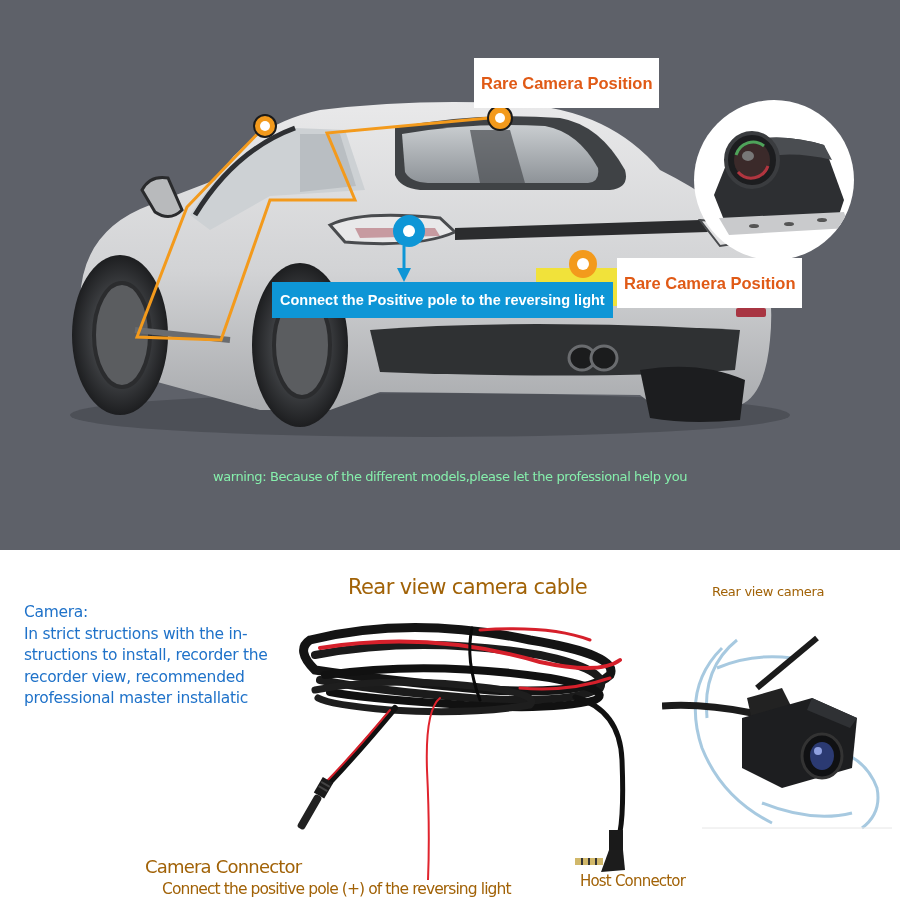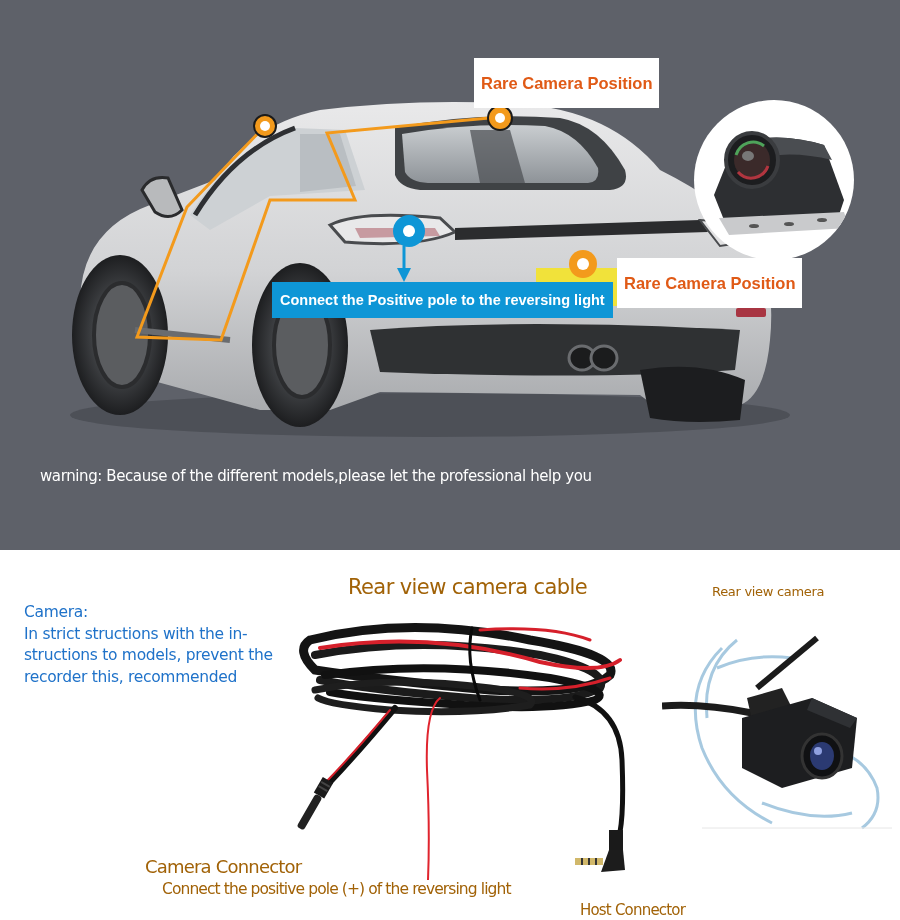--- a/index.html
+++ b/index.html
@@ -16,33 +16,33 @@
     font-family: "Liberation Sans", sans-serif; font-size: 16.5px; font-weight: bold;
     padding: 8px 7px; line-height: 34px; white-space: nowrap;
   }
   .callout-blue {
     position: absolute; background: #0e96d6; color: #ffffff;
     font-family: "Liberation Sans", sans-serif; font-size: 14.5px; font-weight: bold;
     padding: 0 8px; line-height: 36px; white-space: nowrap;
   }
   .warning-top {
     position: absolute; left: 40px; top: 465px; width: 820px;
-    text-align: left; color: #ffffff; font-size: 15px; line-height: 23px;
+    text-align: center; color: #86efac; font-size: 13px; line-height: 23px;
     font-family: "DejaVu Sans", sans-serif; letter-spacing: -0.4px;
   }
 
   .cam-inset { position: absolute; left: 694px; top: 100px; width: 160px; height: 160px; border-radius: 50%; background: #ffffff; overflow: hidden; }
 
   .warn-block { position: absolute; left: 24px; top: 602px; width: 262px; color: #1f72c9; font-size: 15.5px; line-height: 21.5px; white-space: nowrap; overflow: hidden; font-family: "DejaVu Sans", sans-serif; letter-spacing: -0.3px; }
 
   .label-dark { position: absolute; color: #a16207; font-family: "DejaVu Sans", sans-serif; white-space: nowrap; }
   .lbl-cable-title { left: 348px; top: 575px; font-size: 21px; letter-spacing: -0.6px; }
   .lbl-cam-title { left: 712px; top: 584px; font-size: 13px; letter-spacing: -0.3px; }
   .lbl-cam-conn { left: 145px; top: 856px; font-size: 18px; letter-spacing: -0.8px; }
-  .lbl-host-conn { left: 580px; top: 872px; font-size: 15px; letter-spacing: -0.8px; margin-top: 29px; }
+  .lbl-host-conn { left: 580px; top: 872px; font-size: 15px; letter-spacing: -0.8px; }
   .lbl-positive { left: 162px; top: 880px; font-size: 15.5px; letter-spacing: -0.9px; }
 
   .pin { position: absolute; border-radius: 50%; }
 </style>
 </head>
 <body>
 
 <div class="top-panel">
 
   <svg class="scene" width="900" height="550" viewBox="0 0 900 550">
@@ -143,22 +143,23 @@
   <div class="warning-top">
     <div>warning: Because of the different models,please let the professional help you</div>
   </div>
 </div>
 
 <div class="bottom-panel"></div>
 
 <div class="warn-block">
   <div>Camera:</div>
   <div>In strict structions with the in-</div>
-  <div>structions to models, prevent the</div>
-  <div>recorder this, recommended</div>
+  <div>structions to install, recorder the</div>
+  <div>recorder view, recommended</div>
+  <div>professional master installatic</div>
 </div>
 
 <div class="label-dark lbl-cable-title">Rear view camera cable</div>
 <div class="label-dark lbl-cam-title">Rear view camera</div>
 
 <svg style="position:absolute; left:290px; top:600px;" width="370" height="280" viewBox="0 0 370 280">
   <g fill="none" stroke-linecap="round">
 
     <path d="M20 40 Q120 15 240 40 Q330 55 320 75 Q300 95 200 90 Q90 80 25 70 Q5 50 20 40 Z" stroke="#141414" stroke-width="9"></path>
     <path d="M25 55 Q130 35 250 55 Q320 70 310 88 Q280 105 180 98 Q80 90 30 80" stroke="#1b1b1b" stroke-width="8"></path>

